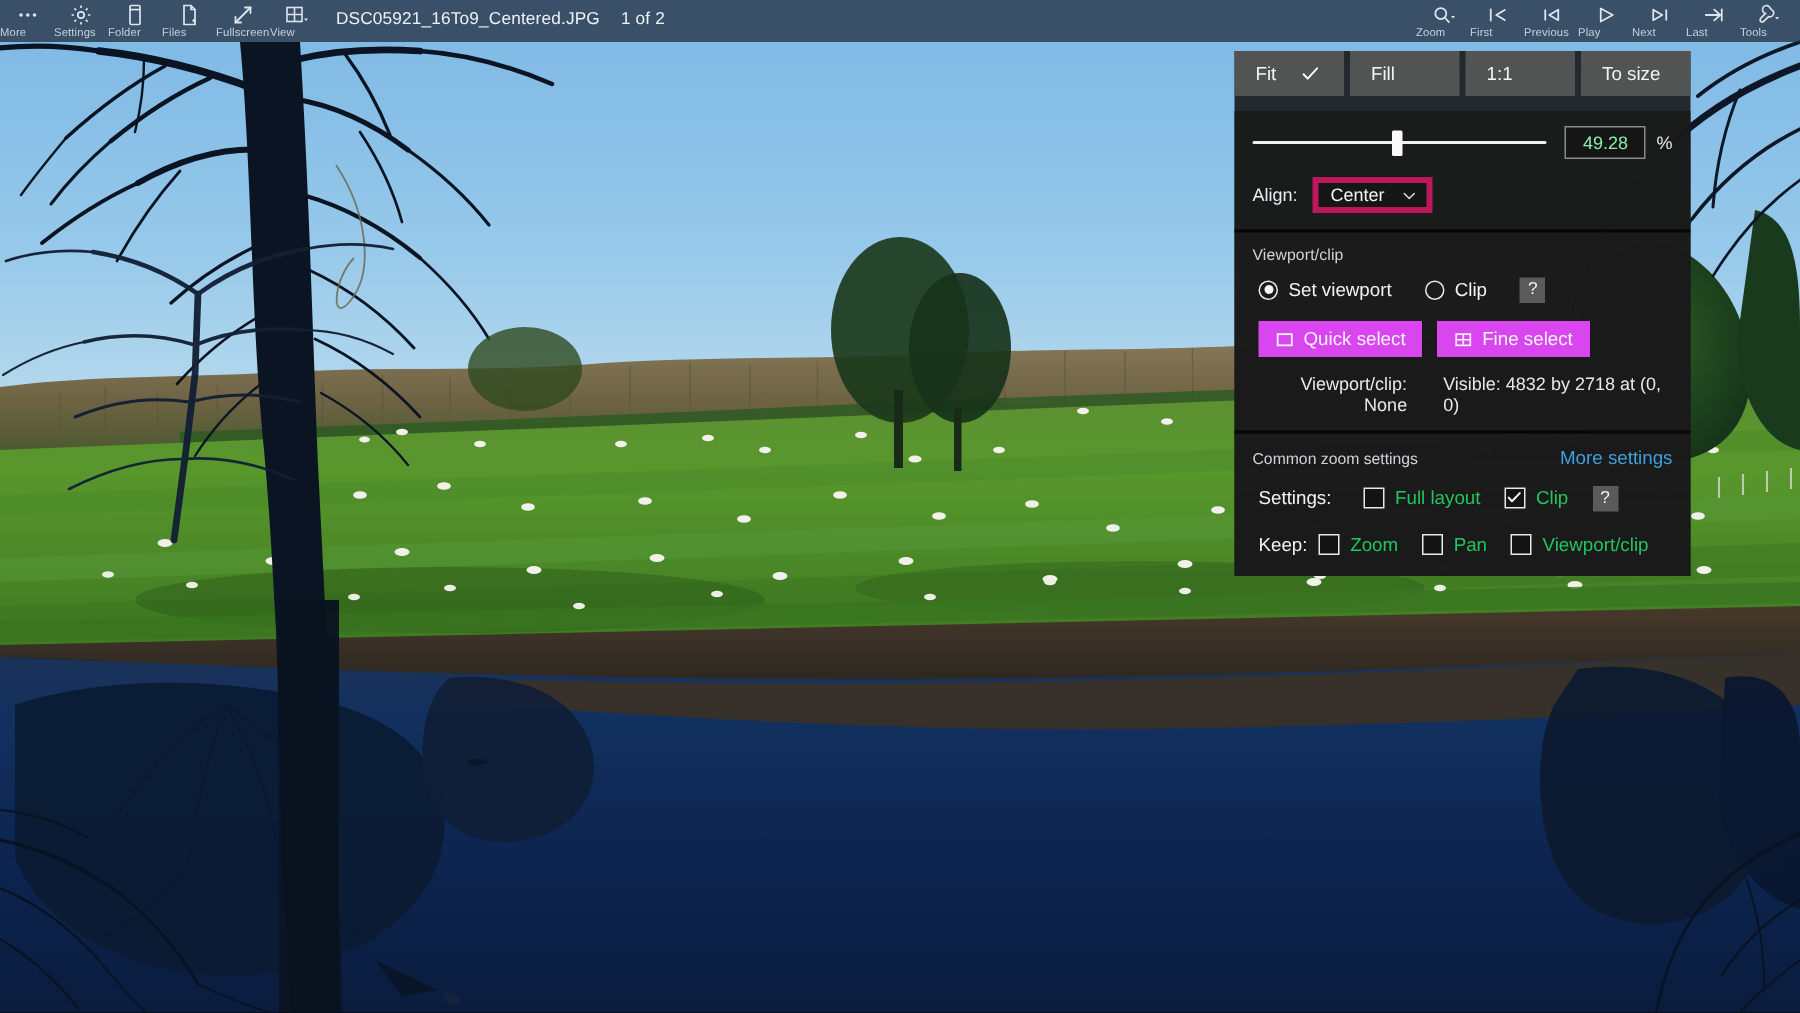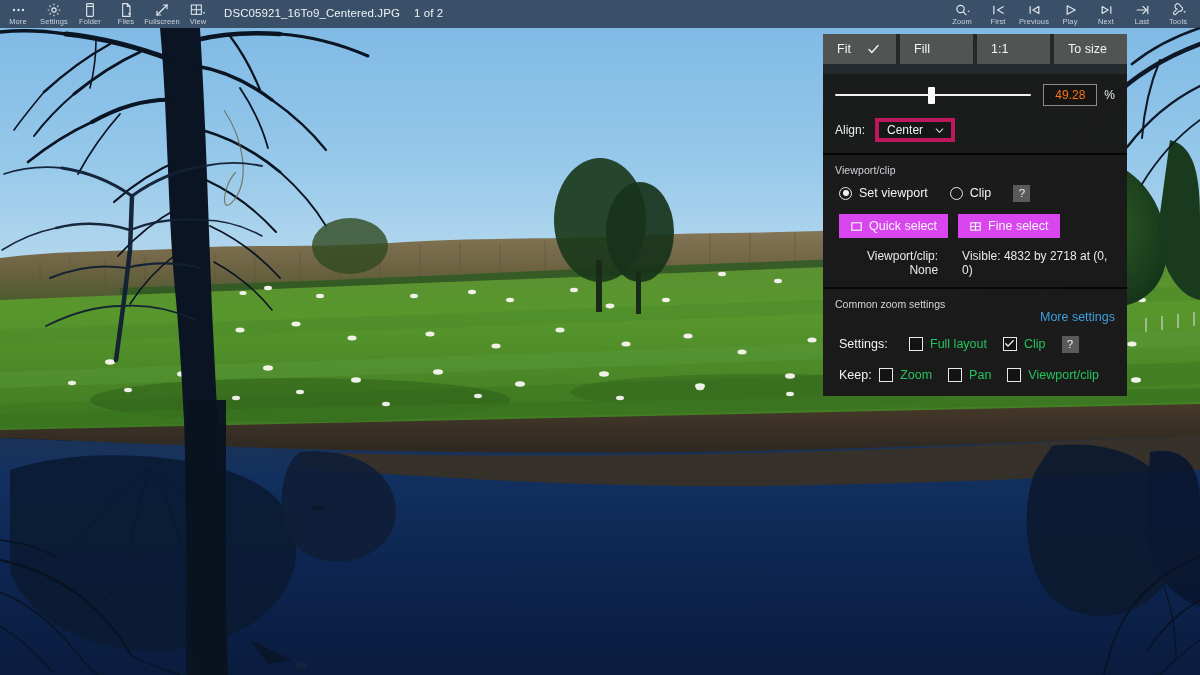--- a/index.html
+++ b/index.html
@@ -20,21 +20,21 @@
     position:absolute;left:0;top:0;width:1200px;height:28px;
     background:rgba(40,54,72,0.80);
     display:flex;align-items:flex-start;
     color:#dfe5ec;
     z-index:40;
   }
   .tb-left{display:flex;align-items:flex-start;height:28px;}
   .tb-right{display:flex;align-items:flex-start;height:28px;margin-left:auto;padding-right:4px;}
   .tbbtn{
     position:relative;width:36px;height:28px;
-    display:flex;flex-direction:column;align-items:center;justify-content:flex-start;
+    display:flex;flex-direction:column;justify-content:flex-start;
     cursor:default;
   }
   .tbbtn .ic{height:17px;display:flex;align-items:center;justify-content:center;margin-top:1px;}
   .tbbtn .lb{font-size:7.5px;line-height:8px;color:#c8d1db;letter-spacing:.1px;white-space:nowrap;}
   .tbbtn svg{display:block;}
   .tb-title{
     display:flex;align-items:center;height:20px;margin-top:3px;margin-left:8px;
     font-size:11.5px;color:#eef2f6;white-space:nowrap;letter-spacing:.1px;
   }
   .tb-count{margin-left:14px;font-size:11.5px;color:#eef2f6;}
@@ -72,21 +72,21 @@
   .slider{position:relative;flex:1;height:20px;margin-right:12px;}
   .slider .track{
     position:absolute;left:0;right:0;top:9px;height:2px;background:#f0f0f0;border-radius:1px;
   }
   .slider .thumb{
     position:absolute;top:2px;width:7px;height:17px;background:#fafafa;
     border-radius:1px;
   }
   .numbox{
     width:54px;height:22px;box-sizing:border-box;
-    border:1px solid #8b8b8b;background:#151515;color:#f97316;
+    border:1px solid #8b8b8b;background:#151515;color:#86efac;
     font-size:12px;display:flex;align-items:center;justify-content:center;
   }
   .pct{margin-left:7px;font-size:12px;color:#e8ecf0;}
 
   
   .alignrow{display:flex;align-items:center;height:26px;margin-top:10px;}
   .alignrow .lbl{font-size:12px;color:#e8ecf0;margin-right:10px;}
   .combo{
     width:80px;height:24px;box-sizing:border-box;
     border:4px solid #be185d;background:rgba(20,20,20,0.7);
@@ -118,21 +118,21 @@
   .selbtn{
     height:24px;background:#d946ef;color:#f2f4f6;
     display:flex;align-items:center;padding:0 11px;margin-right:10px;
     font-size:12.5px;cursor:default;
   }
   .selbtn .bi{margin-right:6px;display:flex;align-items:center;}
   .infoline{display:flex;align-items:center;font-size:12px;color:#e6e9ec;padding-left:4px;}
   .infoline .a{margin-right:24px;text-align:right;}
 
   
-  .czhead{display:flex;align-items:baseline;flex-direction:column;}
+  .czhead{display:flex;align-items:baseline;}
   .czhead .t{font-size:10.5px;color:#cfd4d9;}
   .czhead .more{margin-left:auto;font-size:12.5px;color:#3e9fdd;cursor:default;}
   .cbrow{display:flex;align-items:center;height:22px;margin-top:9px;padding-left:4px;}
   .cbrow .rlbl{font-size:12.5px;color:#f0f2f4;width:70px;}
   .cb{display:flex;align-items:center;margin-right:16px;cursor:default;}
   .cb .box{
     width:14px;height:14px;border:1.5px solid #e6e8ea;box-sizing:border-box;
     margin-right:7px;position:relative;flex:0 0 auto;background:rgba(10,10,10,.35);
   }
   .cb .box svg{position:absolute;left:0;top:0;}

